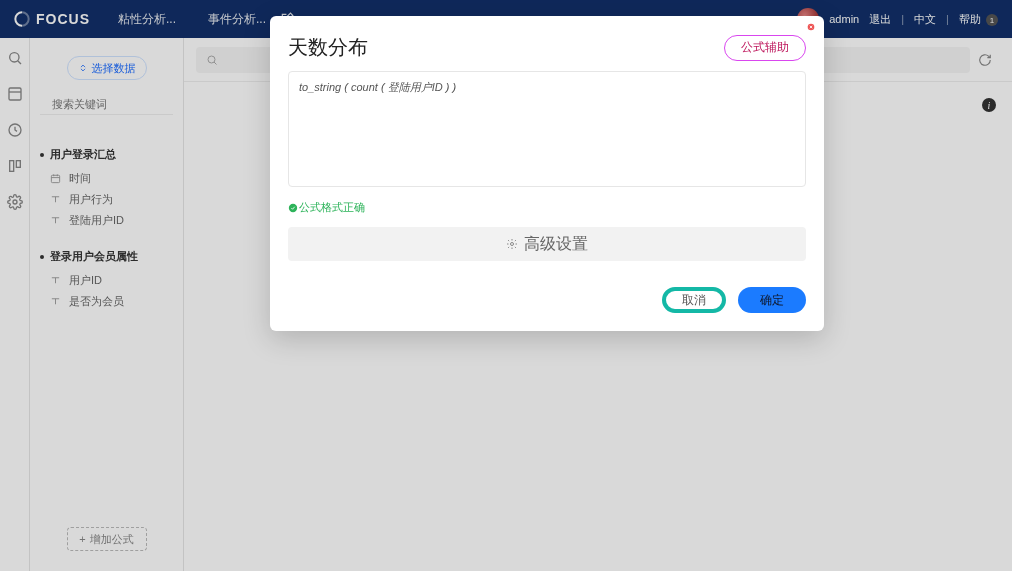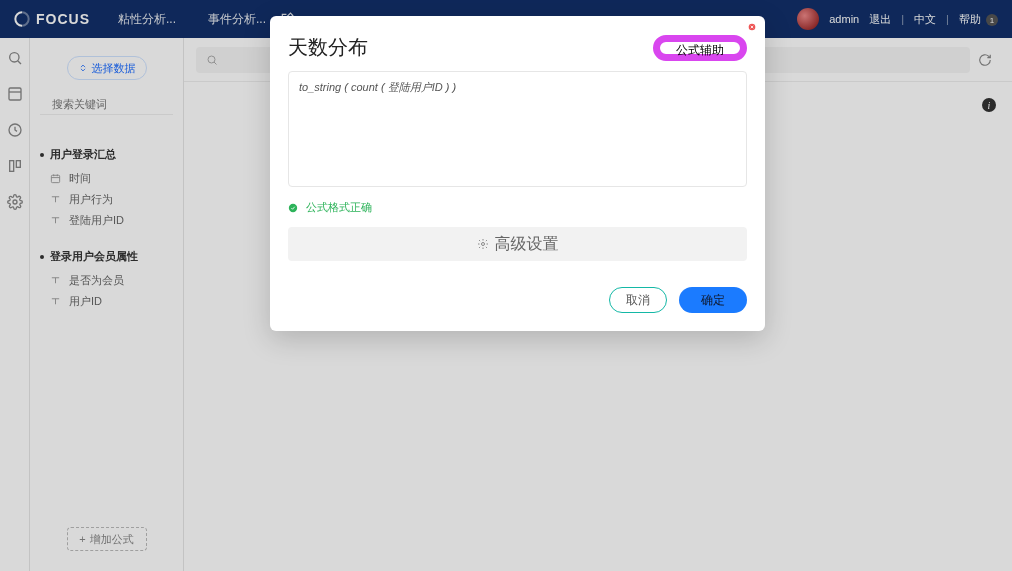--- a/index.html
+++ b/index.html
@@ -123,77 +123,77 @@
       font-size:10px;
       font-style: italic;
       font-family: serif;
     }
 
     
     .modal {
       position: absolute;
       left: 270px;
       top: 16px;
-      width: 495px;
+      width: 554px;
       background: #fff;
       border-radius: 6px;
       box-shadow: 0 8px 28px rgba(0,0,0,0.18);
       z-index: 100;
       padding: 18px 18px 18px 18px;
     }
     .modal-close {
       position:absolute;
       right:8px;
       top:6px;
       width:10px; height:10px;
       cursor:pointer;
       color:#e55;
     }
     .modal-head { display:flex; align-items:center; justify-content:space-between; margin-bottom:10px; }
     .modal-title { font-size:20px; color:#222; }
     .assist-btn {
       height:26px;
       padding:0 16px;
-      border:7px solid #d946ef;
-      color:#000000;
+      border:1px solid #d946ef;
+      color:#be185d;
       border-radius:13px;
       font-size:12px;
       background:#fff;
-      display:flex; 
+      display:flex; align-items:center;
       cursor:pointer;
     }
     .formula-box {
       width:100%;
       height:116px;
       border:1px solid #e6e6e6;
       border-radius:4px;
       padding:8px 10px;
       font-size:11px;
       color:#555;
       resize:none;
       outline:none;
       font-family: inherit;
       font-style: italic;
     }
-    .valid-row { display:flex; align-items:center; gap:8px; color:#2db35a; font-size:11px; margin:10px 0 12px; }
+    .valid-row { display:flex; align-items:center; gap:1px; color:#2db35a; font-size:11px; margin:10px 0 12px; }
     .valid-dot { width:10px; height:10px; display:inline-flex; }
     .adv-btn {
       width:100%;
       height:34px;
       background:#f2f2f2;
       border:none;
       border-radius:4px;
       color:#666;
       font-size:16px;
       display:flex; align-items:center; justify-content:center; gap:6px;
       cursor:pointer;
     }
     .modal-actions { display:flex; justify-content:flex-end; gap:12px; margin-top:26px; }
     .btn-cancel {
-      height:26px; padding:0 16px; border:1px solid #14b8a6; background:#fff; border-radius:13px;
+      height:26px; padding:0 16px; border:4px solid #14b8a6; background:#fff; border-radius:13px;
       color:#555; font-size:12px; cursor:pointer;
     }
     .btn-ok {
       height:26px; padding:0 22px; border:none; background:#1b7bff; color:#0f172a; border-radius:13px;
       font-size:12px; cursor:pointer;
     }
   </style>
 </head>
 <body>
 
@@ -291,27 +291,27 @@
     </div>
 
     <div class="grp-title" style="margin-top:18px;">
       <span class="bullet"></span>
       <span>登录用户会员属性</span>
     </div>
     <div class="field-item">
       <svg class="fld-ico" viewBox="0 0 24 24" fill="none" stroke="currentColor" stroke-width="2">
           <path d="M4 6h16M12 6v12"></path>
         </svg>
+      <span>用户ID</span>
+    </div>
+    <div class="field-item">
+      <svg class="fld-ico" viewBox="0 0 24 24" fill="none" stroke="currentColor" stroke-width="2">
+          <path d="M4 6h16M12 6v12"></path>
+        </svg>
       <span>是否为会员</span>
-    </div>
-    <div class="field-item">
-      <svg class="fld-ico" viewBox="0 0 24 24" fill="none" stroke="currentColor" stroke-width="2">
-          <path d="M4 6h16M12 6v12"></path>
-        </svg>
-      <span>用户ID</span>
     </div>
 
     <div class="sidebar-footer">
       <div class="add-formula">
         <span>+</span>
         <span>增加公式</span>
       </div>
     </div>
   </div>
 

